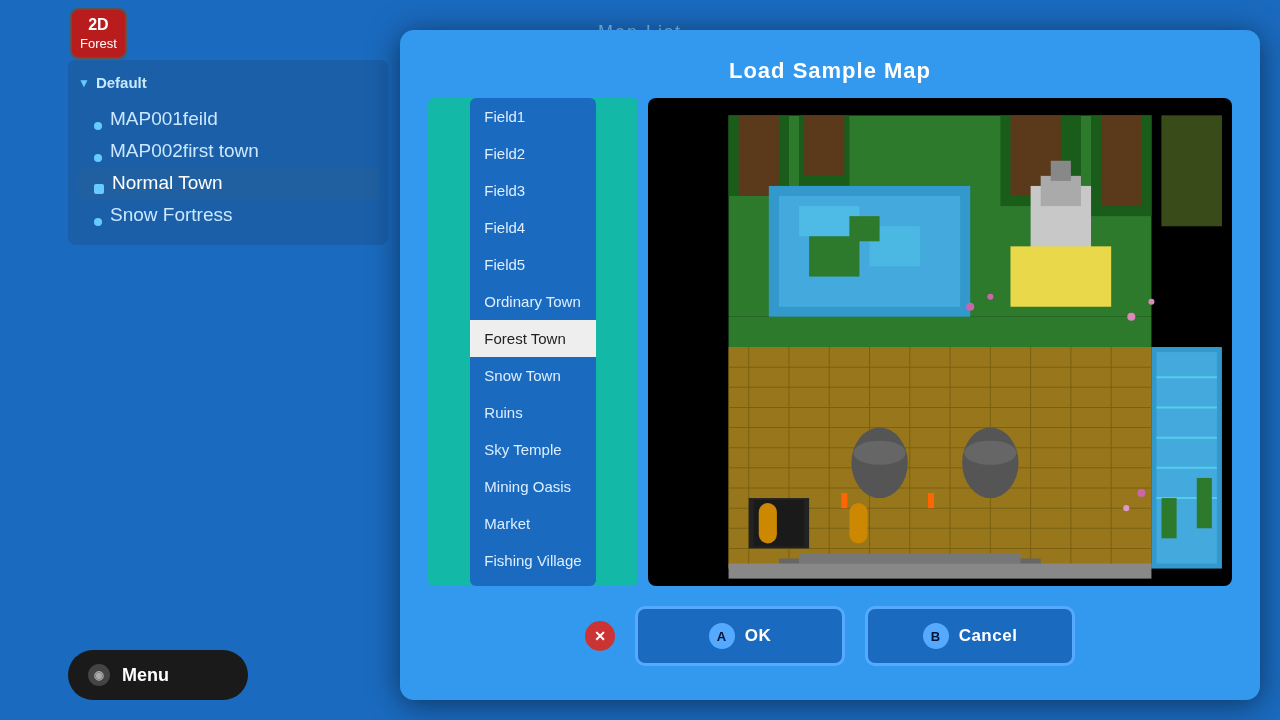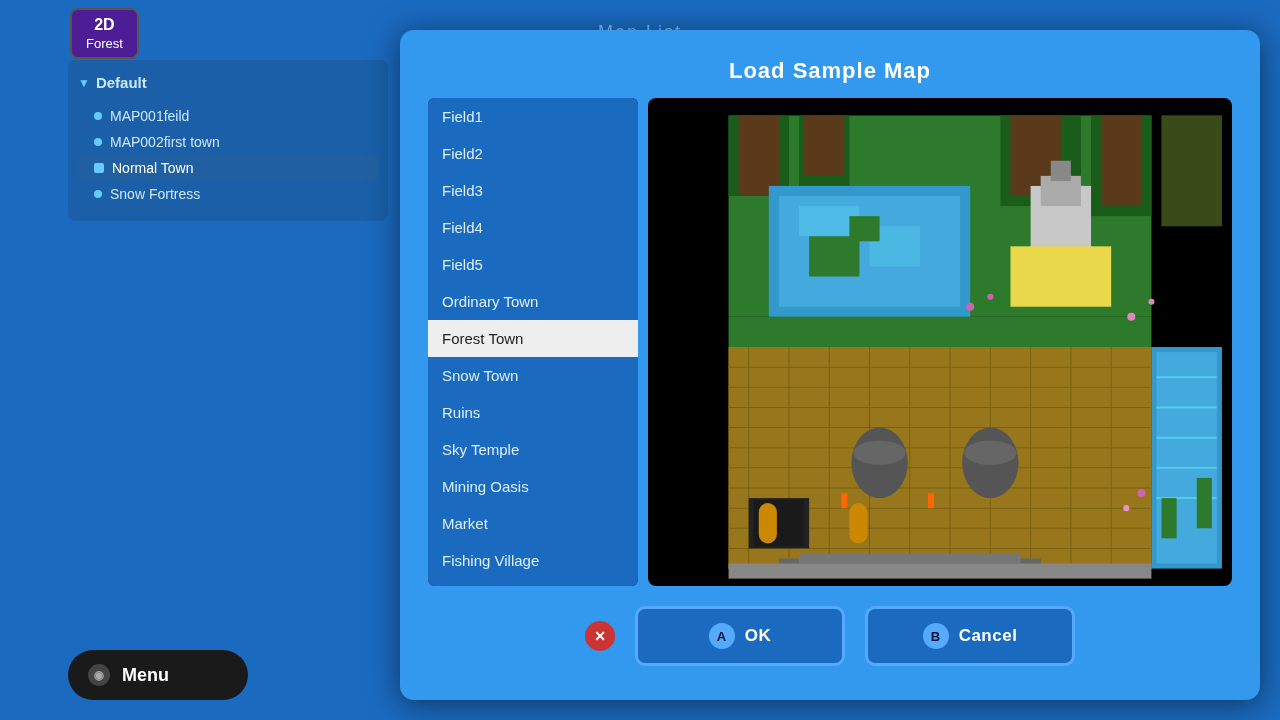--- a/index.html
+++ b/index.html
@@ -17,25 +17,25 @@
       position: absolute;
       inset: 0;
       background: #1a6abf;
     }
 
     
     .submenu-btn {
       position: absolute;
       top: 8px;
       left: 70px;
-      background: #4c1d95;
+      background: #b91c1c;
       border: 2px solid #555;
       border-radius: 8px;
       color: #fff;
-      padding: 6px 14px;
+      padding: 6px 8px;
       font-size: 13px;
       cursor: pointer;
       display: flex;
       flex-direction: column;
       align-items: center;
       gap: 2px;
       z-index: 10;
     }
     .submenu-btn .icon-2d {
       font-size: 16px;
@@ -61,24 +61,24 @@
       font-weight: bold;
       color: #c8e8ff;
       margin-bottom: 12px;
     }
     .sidebar-title .arrow {
       color: #6cf;
       font-size: 12px;
     }
     .sidebar-item {
       display: flex;
-      align-items: center;
+      align-items: flex-end;
       gap: 8px;
       padding: 5px 8px 5px 16px;
-      font-size: 14px;
+      font-size: 19px;
       color: #cce8ff;
       cursor: pointer;
       border-radius: 4px;
     }
     .sidebar-item.active {
       background: #2060a0;
       color: #fff;
     }
     .sidebar-item .bullet {
       width: 8px;
@@ -152,25 +152,26 @@
     .modal-body {
       display: flex;
       gap: 10px;
       flex: 1;
       min-height: 0;
     }
 
     
     .list-panel {
       width: 210px;
-      background: #4c1d95;
+      background: #14b8a6;
       border-radius: 6px;
       overflow: hidden;
       display: flex;
       flex-direction: column;
+      align-items: center;
     }
     .list-scroll {
       flex: 1;
       overflow-y: auto;
       background: #1a6abf;
       border-radius: 6px;
       position: relative;
     }
     .list-scroll::-webkit-scrollbar {
       width: 10px;

